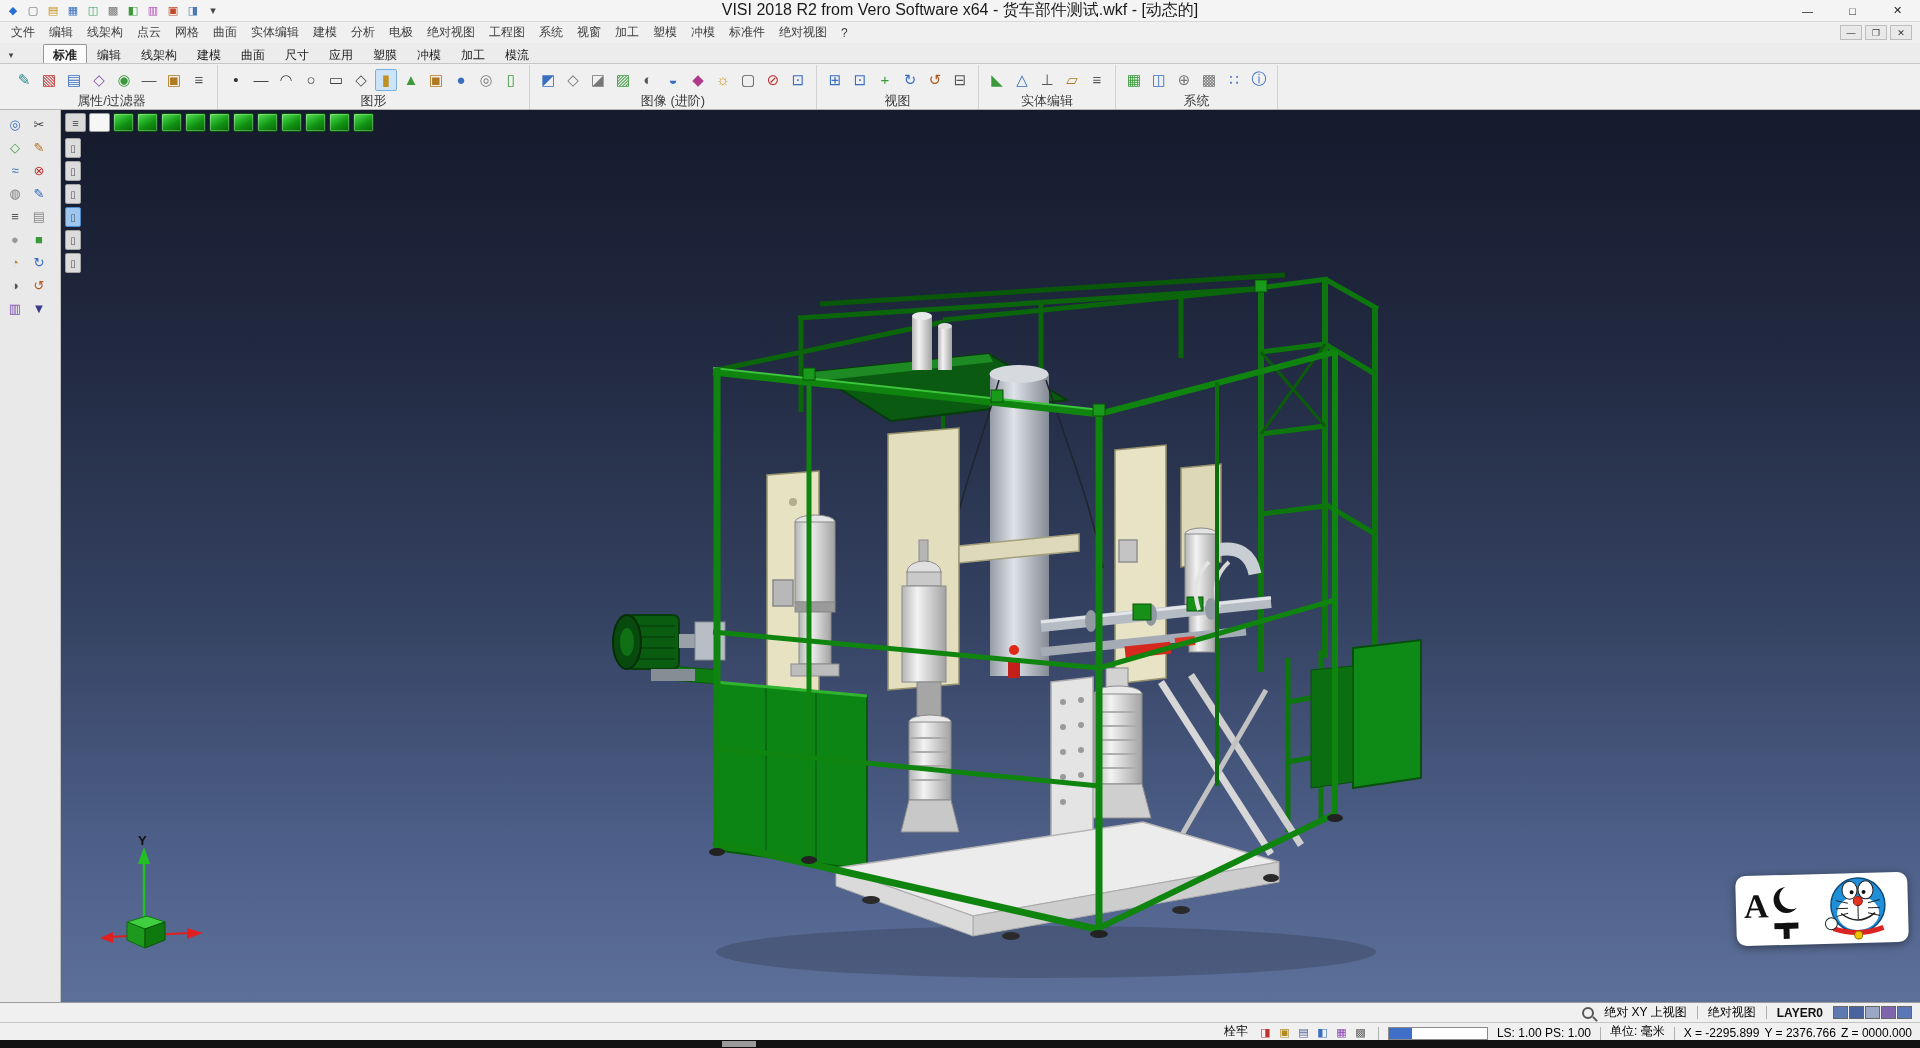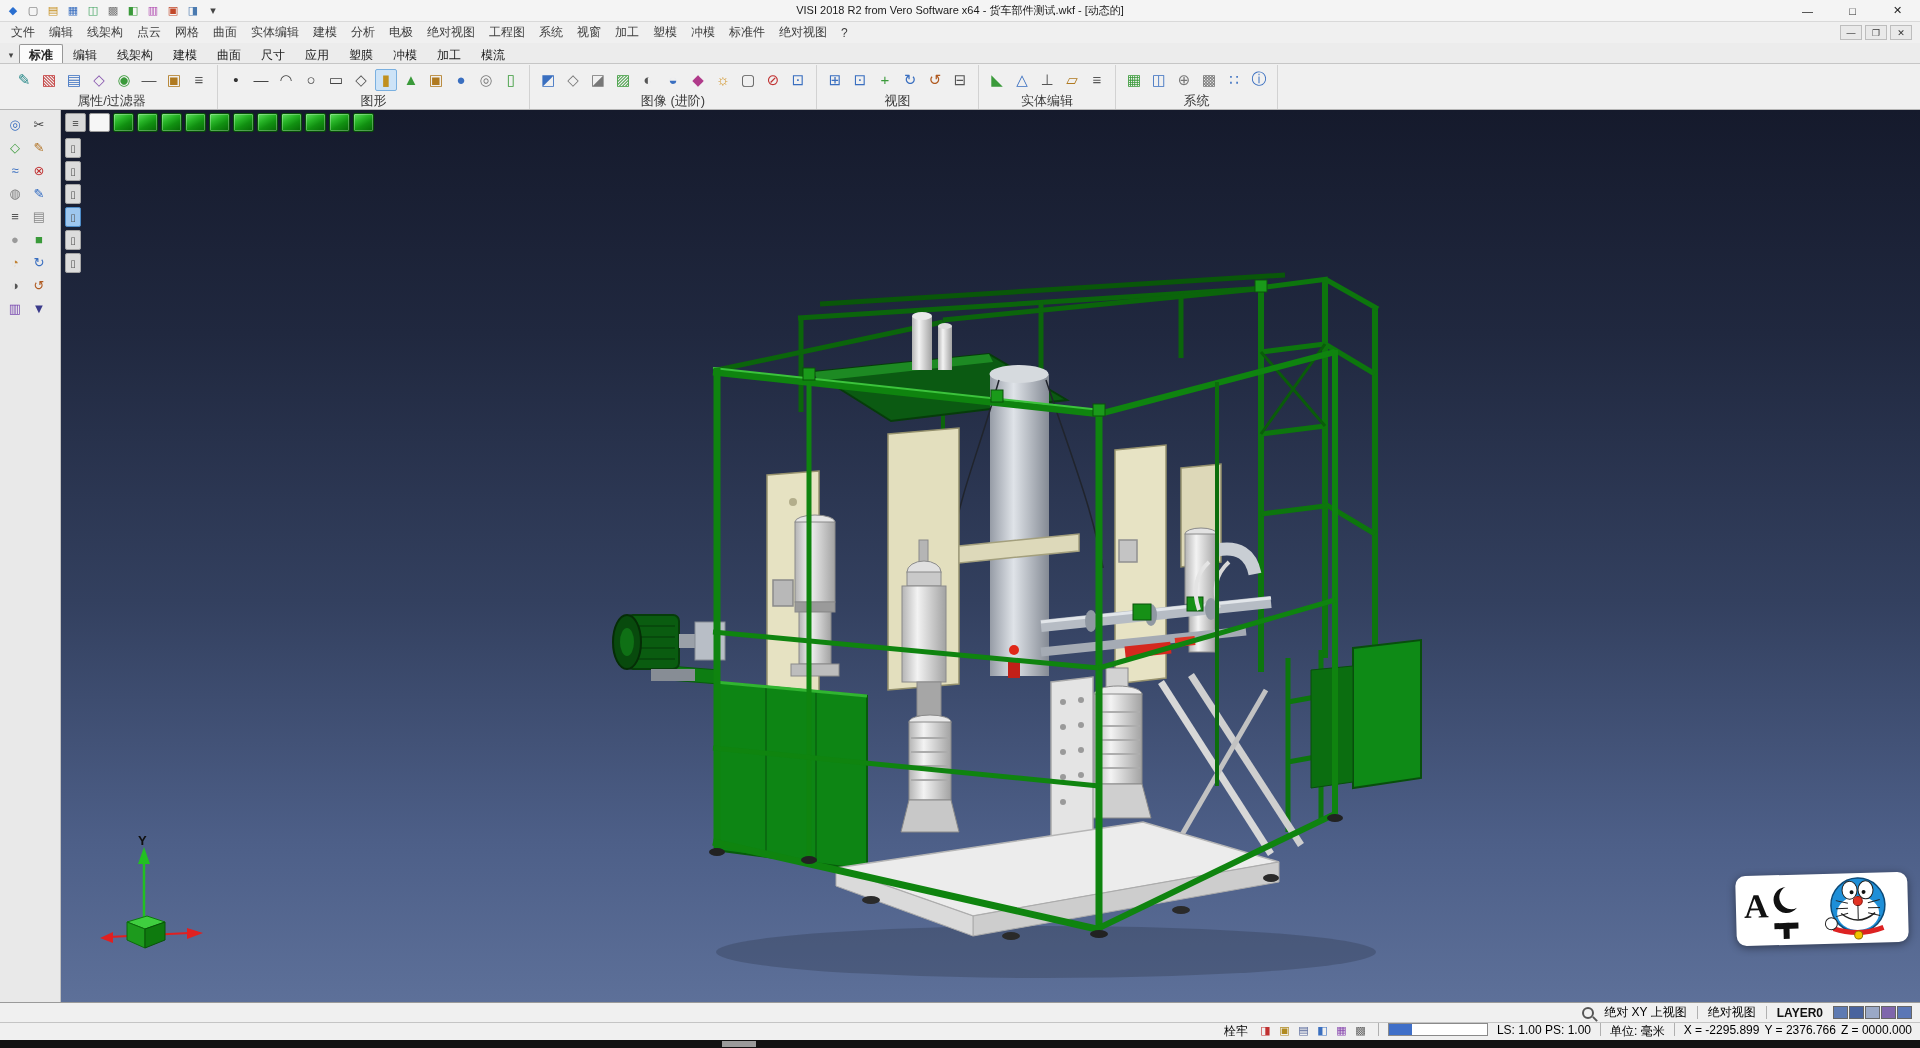--- a/index.html
+++ b/index.html
@@ -3,35 +3,35 @@
 <meta charset="utf-8">
 <style>
   * { margin:0; padding:0; box-sizing:border-box; }
   html,body { width:1920px; height:1048px; overflow:hidden; }
   body { font-family:"Liberation Sans","DejaVu Sans",sans-serif; font-size:12px; background:#f0f0f0; user-select:none; }
 
   
   .titlebar { height:22px; background:#f4f4f4; border-bottom:1px solid #d9d9d9; display:flex; align-items:center; position:relative; }
   .qa-icons { display:flex; align-items:center; gap:2px; padding-left:4px; }
   .qa-chip { width:18px; height:17px; display:flex; align-items:center; justify-content:center; font-size:11px; }
-  .title-text { position:absolute; left:50%; transform:translateX(-50%); color:#1a1a1a; font-size:11px; white-space:nowrap; }
+  .title-text { position:absolute; left:50%; transform:translateX(-50%); color:#1a1a1a; font-size:16px; white-space:nowrap; }
   .win-controls { margin-left:auto; display:flex; height:100%; }
   .win-btn { width:45px; height:100%; display:flex; align-items:center; justify-content:center; font-size:11px; color:#222; }
 
   
   .menubar { height:21px; background:#f0f0f0; display:flex; align-items:center; padding-left:4px; }
   .menus { display:flex; align-items:center; }
   .menu-item { padding:2px 7px; color:#404040; cursor:default; }
   .doc-controls { margin-left:auto; display:flex; gap:3px; padding-right:8px; }
   .doc-btn { width:22px; height:15px; display:flex; align-items:center; justify-content:center; font-size:9px; color:#333; border:1px solid #bdbdbd; background:#e9e9e9; }
 
   
   .tabbar { height:21px; background:#ececec; border-bottom:1px solid #c6c6c6; display:flex; align-items:flex-end; padding-left:3px; }
   .tab-dd { width:16px; height:17px; display:flex; align-items:center; justify-content:center; font-size:9px; color:#444; }
-  .tabs-host { display:flex; align-items:flex-start; }
+  .tabs-host { display:flex; align-items:flex-start;margin-left:24px; }
   .tab { height:19px; padding:2px 9px; color:#222; border:1px solid transparent; border-bottom:none; }
   .tab.active { background:#fbfbfb; border-color:#979797; font-weight:bold; border-radius:2px 2px 0 0; }
 
   
   .toolbar { height:46px; background:#f0f0f0; border-bottom:1px solid #b5b5b5; display:flex; padding:1px 2px 0 6px; }
   .tgroup { display:flex; flex-direction:column; align-items:center; padding:0 7px; border-right:1px solid #d2d2d2; }
   .tg-icons { display:flex; align-items:center; gap:3px; height:29px; }
   .t-chip { width:22px; height:22px; display:flex; align-items:center; justify-content:center; font-size:15px; border-radius:2px; border:1px solid transparent; }
   .t-chip.active { background:#cde3f7; border-color:#7ab0e0; }
   .tg-label { font-size:13px; color:#3c3c3c; line-height:14px; }
@@ -63,21 +63,21 @@
   .status1 { height:20px; background:#f0f0f0; border-top:1px solid #9a9a9a; display:flex; align-items:center; padding:0 8px; }
   .s1-right { margin-left:auto; display:flex; align-items:center; gap:10px; }
   .vsep { width:1px; height:13px; background:#b0b0b0; }
   .search-icon { width:12px; height:12px; border:2px solid #555; border-radius:50%; position:relative; }
   .search-icon::after { content:""; position:absolute; width:6px; height:2px; background:#555; transform:rotate(45deg); left:8px; top:9px; }
   .layer-label { font-weight:bold; color:#111; }
   .swatches { display:flex; gap:1px; }
   .swatch { width:15px; height:13px; border:1px solid #666; }
 
   .status2 { height:18px; background:#f0f0f0; border-top:1px solid #c4c4c4; display:flex; align-items:center; padding:0 8px; }
-  .s2-right { margin-left:auto; display:flex; align-items:flex-start; gap:9px; }
+  .s2-right { margin-left:auto; display:flex; align-items:flex-end; gap:9px; }
   .s2-icons { display:flex; gap:2px; }
   .s2-chip { width:17px; height:15px; display:flex; align-items:center; justify-content:center; font-size:11px; }
   .progress-box { width:100px; height:13px; background:#fff; border:1px solid #8a8a8a; position:relative; }
   .progress-fill { position:absolute; left:0; top:0; bottom:0; width:24%; background:#3f6fc8; }
   .coord-x { color:#000000; }
   .coords { display:flex; gap:5px; white-space:nowrap; }
 
   .taskbar { height:8px; background:#121212; position:relative; }
   .taskbar-chip { position:absolute; left:722px; top:1px; width:34px; height:6px; background:#9a9a9a; }
 </style>

